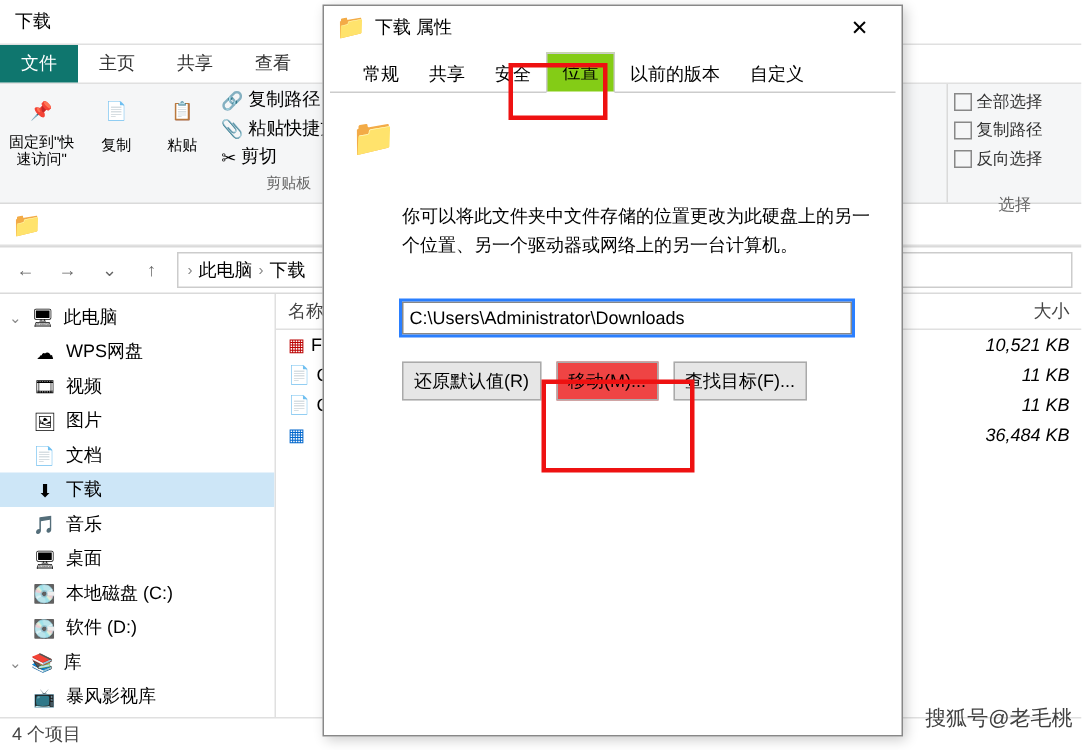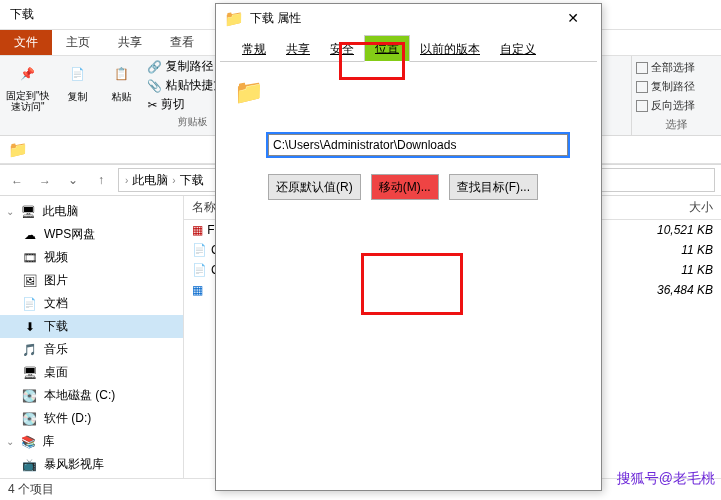--- a/index.html
+++ b/index.html
@@ -3,28 +3,28 @@
 <meta charset="utf-8">
 <style>
 * { box-sizing: border-box; margin: 0; padding: 0; font-family: "Microsoft YaHei", "Segoe UI", sans-serif; }
 body { width: 721px; height: 500px; background: #fff; position: relative; overflow: hidden; font-size: 12px; }
 
 
 .explorer { position: absolute; left: 0; top: 0; width: 721px; height: 500px; background: #fff; }
 .title-bar { height: 30px; background: #fff; border-bottom: 1px solid #e0e0e0; padding: 6px 10px; color: #000; }
 .ribbon-tabs { height: 26px; background: #fff; display: flex; align-items: center; border-bottom: 1px solid #e0e0e0; }
 .ribbon-tabs .tab { padding: 4px 14px; color: #333; }
-.ribbon-tabs .tab.file { background: #c2410c; color: #fff; }
+.ribbon-tabs .tab.file { background: #0f766e; color: #fff; }
 .ribbon { height: 80px; background: #f5f6f7; display: flex; border-bottom: 1px solid #dadada; }
 .ribbon .big-btn { display: flex; flex-direction: column; align-items: center; padding: 2px 6px; }
 .ribbon .big-btn .ico { width: 32px; height: 32px; display: flex; align-items: center; justify-content: center; }
 .ribbon .small-row { display: flex; flex-direction: column; gap: 2px; padding: 2px 4px; }
 .ribbon .small-btn { display: flex; align-items: center; gap: 3px; }
 .ribbon-right { margin-left: auto; padding: 4px 4px; display: flex; flex-direction: column; gap: 4px; color: #333; border-left:1px solid #dadada; font-size:11px; min-width:90px;}
-.ribbon-right .sel-label{color:#666;text-align:center;margin-top:0}
+.ribbon-right .sel-label{color:#666;text-align:center;margin-top:12px}
 .addr-bar { height: 32px; background: #fff; border-top: 1px solid #dadada; border-bottom: 1px solid #dadada; display: flex; align-items: center; padding: 0 6px; gap: 6px; }
 .addr-bar .arrow { width: 22px; height: 22px; display: flex; align-items: center; justify-content: center; color: #666; border:1px solid transparent; }
 .addr-bar .crumbs { flex: 1; display: flex; align-items: center; gap: 4px; border: 1px solid #ccc; height: 24px; padding: 0 6px; background: #fff; }
 .crumb { color: #000; }
 .small-bar { height: 28px; border-bottom: 1px solid #e0e0e0; display: flex; align-items: center; padding: 0 8px; gap: 6px; background:#fff; }
 .explorer-body { display: flex; height: calc(100% - 30px - 26px - 80px - 32px - 28px - 22px); }
 .nav-pane { width: 184px; border-right: 1px solid #e0e0e0; overflow: hidden; padding: 4px 0; }
 .nav-item { display: flex; align-items: center; gap: 6px; padding: 3px 4px 3px 22px; color: #000; }
 .nav-item .ico {width:16px;height:16px;display:flex;align-items:center;justify-content:center;}
 .nav-item.selected { background: #cde6f7; }
@@ -37,37 +37,37 @@
 .file-rows { flex:1; }
 .file-row { display: flex; align-items: center; padding: 3px 8px; gap: 6px; }
 .file-row .name { flex: 1; display:flex;align-items:center;gap:4px; }
 .file-row .size { width: 80px; text-align: right; color: #000; font-style: italic; }
 .status-bar { height: 22px; border-top: 1px solid #e0e0e0; display: flex; align-items: center; padding: 0 8px; color: #444; }
 
 
 .dialog { position: absolute; left: 215px; top: 3px; width: 387px; height: 488px; background: #fff; border: 1px solid #888; box-shadow: 2px 2px 8px rgba(0,0,0,.2); z-index:10; }
 .dlg-title { height: 28px; display: flex; align-items: center; padding: 0 8px; gap: 6px; }
 .dlg-title .x { margin-left: auto; width: 40px; text-align: center; color: #000; font-size:14px;}
-.dlg-tabs { height: 26px; display: flex; align-items: flex-end; padding: 0 6px 0 12px; gap: 0; border-bottom: 1px solid #ccc; margin: 4px 4px 0; text-decoration: underline; }
+.dlg-tabs { height: 26px; display: flex; align-items: flex-end; padding: 0 6px 0 12px; gap: 0; border-bottom: 1px solid #ccc; margin: 4px 4px 0; }
 .dlg-tabs .dtab { padding: 4px 10px; color: #000; font-size:12px; position:relative; bottom:-1px;}
 .dlg-tabs .dtab.active { border: 1px solid #ccc; border-bottom: 1px solid #fff; background: #84cc16; }
 .dlg-body { padding: 16px 18px; }
 .dlg-body .line1 { display: flex; align-items: center; gap: 12px; margin-bottom: 28px; }
 .dlg-body .desc { color: #000; line-height: 1.6; margin-left: 34px; margin-bottom: 28px; }
 .dlg-body .path-input { width: 300px; margin-left: 34px; border: 1px solid #888; outline: 2px solid #2a7fff; padding: 3px 4px; background: #fff; color: #000; font-size:12px;}
 .dlg-body .path-input::selection { background:#2a7fff;color:#fff;}
 .dlg-btns { display: flex; gap: 10px; margin-left: 34px; margin-top: 18px; }
 .dlg-btns button { height: 26px; padding: 0 7px; background: #e6e6e6; border: 1px solid #aaa; font-size:12px; }
 .dlg-btns button.move { background: #ef4444; }
 
 
 .hl-tab { border: 3px solid #e11; position: absolute; left: 339px; top: 42px; width: 66px; height: 38px; pointer-events:none; z-index:20;}
 .hl-move { border: 3px solid #e11; position: absolute; left: 361px; top: 253px; width: 102px; height: 62px; pointer-events:none; z-index:20;}
 
-.watermark { position: absolute; right: 6px; bottom: 12px; color: #6d28d9; font-size: 14px; z-index:30;}
+.watermark { position: absolute; right: 6px; bottom: 12px; color: #404040; font-size: 14px; z-index:30;}
 .ico-folder { color:#f0b73c; font-size:16px; }
 .chev { color:#888; font-size:10px;}
 .sq { width:12px;height:12px;border:1px solid #888;display:inline-block;}
 </style>
 </head>
 <body>
 
 <div class="explorer">
   <div class="title-bar">下载</div>
 
@@ -248,20 +248,21 @@
     <div class="dtab">共享</div>
     <div class="dtab">安全</div>
     <div class="dtab active">位置</div>
     <div class="dtab">以前的版本</div>
     <div class="dtab">自定义</div>
   </div>
   <div class="dlg-body">
     <div class="line1">
       <span class="ico-folder" style="font-size:24px">📁</span>
     </div>
+    <div class="desc">你可以将此文件夹中文件存储的位置更改为此硬盘上的另一个位置、另一个驱动器或网络上的另一台计算机。</div>
     <input class="path-input" value="C:\Users\Administrator\Downloads" style="">
     <div class="dlg-btns">
       <button>还原默认值(R)</button>
       <button class="move">移动(M)...</button>
       <button>查找目标(F)...</button>
     </div>
   </div>
 </div>
 
 <div class="hl-tab"></div>

